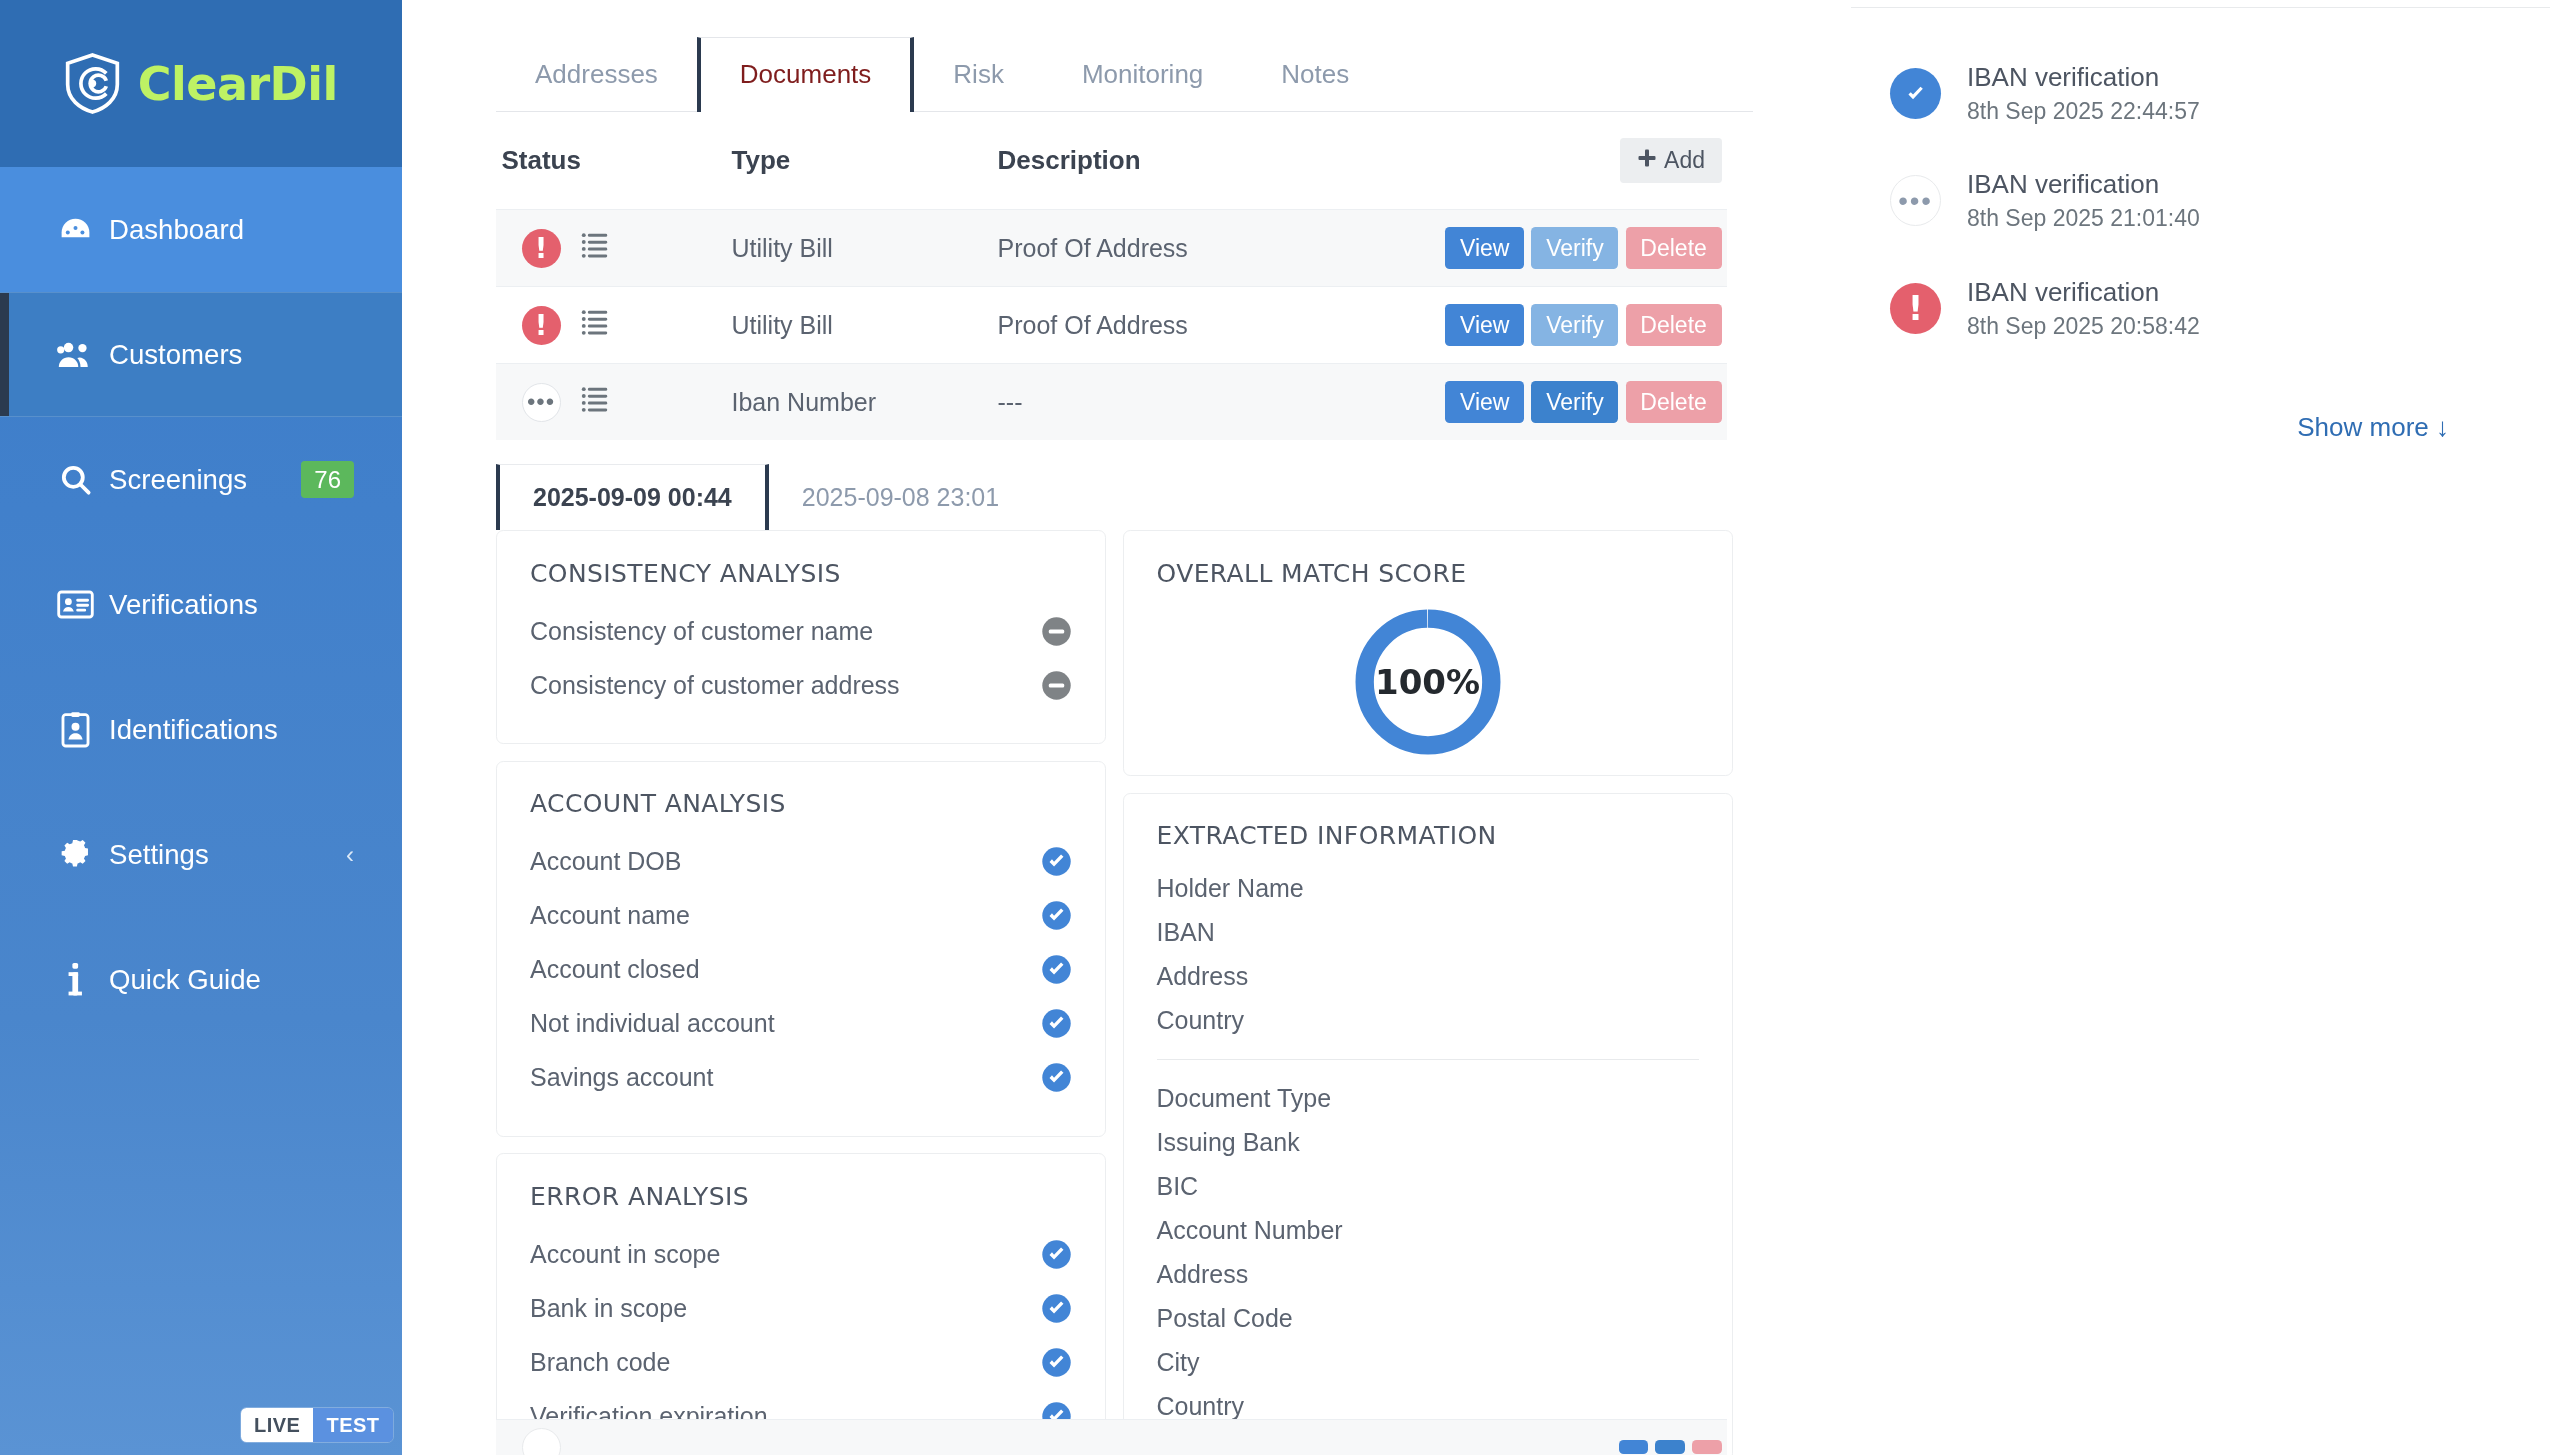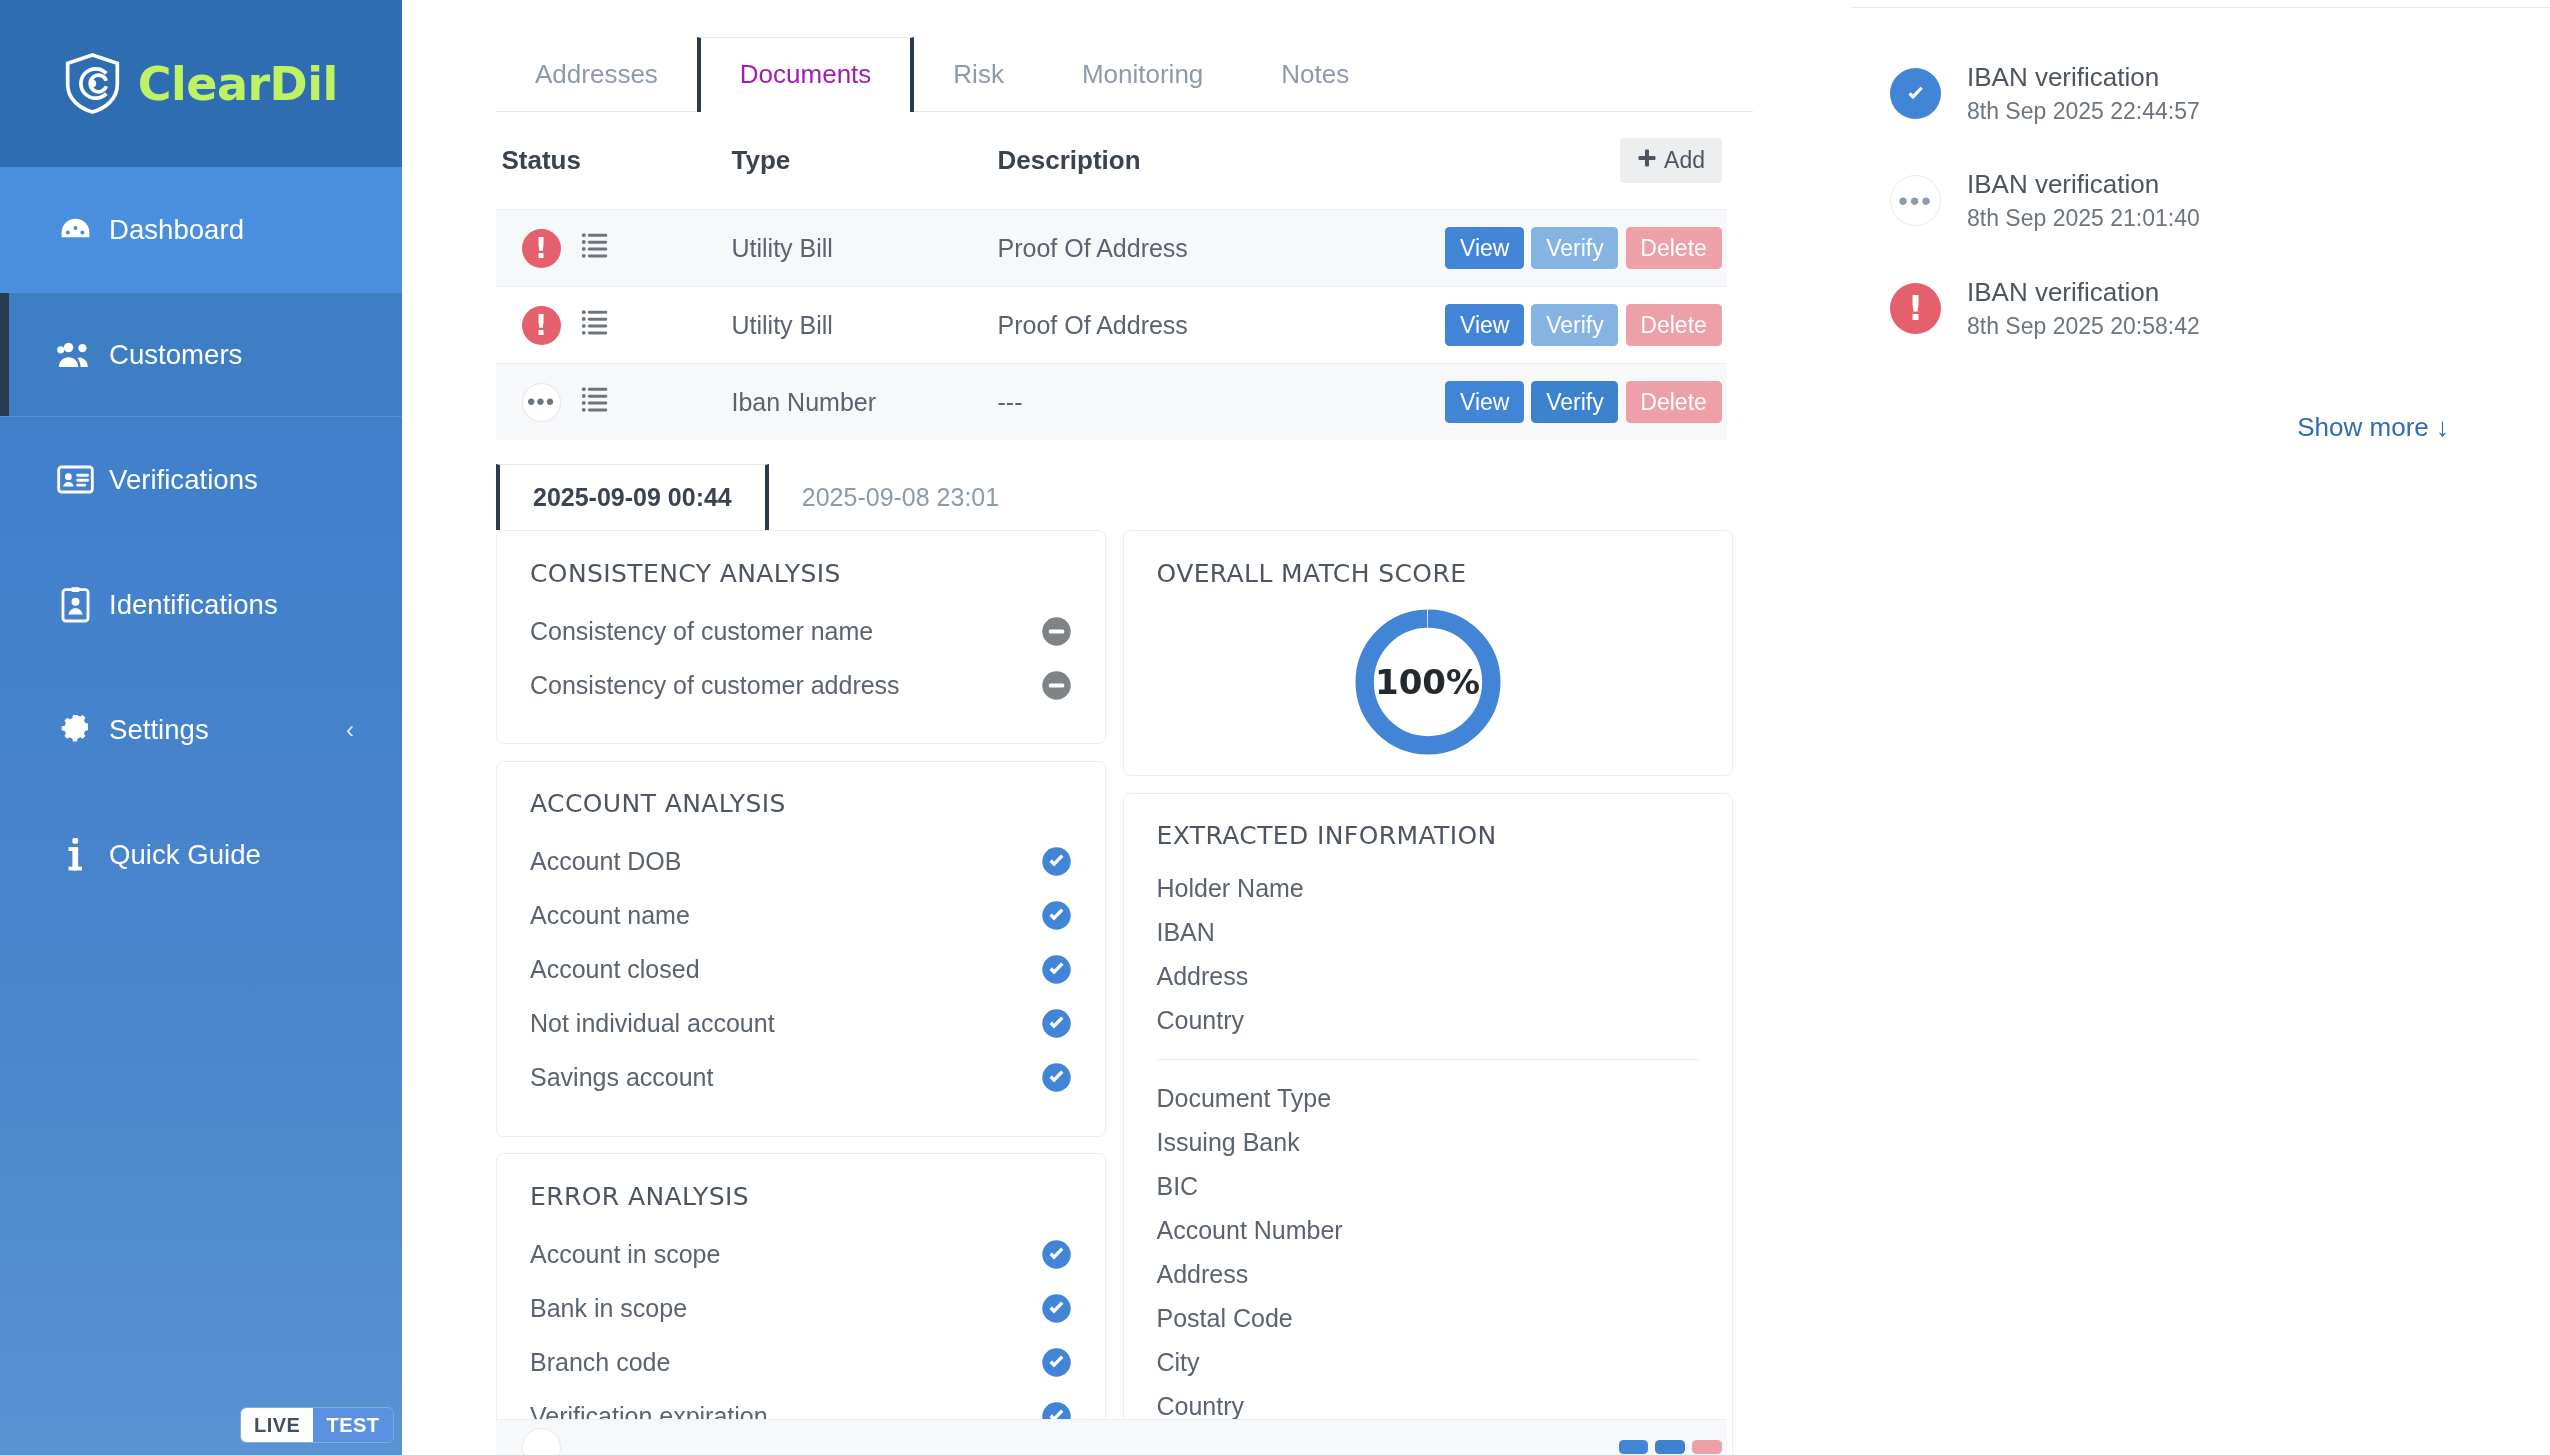--- a/index.html
+++ b/index.html
@@ -62,21 +62,21 @@
   .main { flex:1; position:relative; background:#fff; overflow:hidden; }
   .content-col { position:absolute; left:94px; top:0; width:1257px; }
 
   
   .tabs { display:flex; align-items:flex-end; height:112px; border-bottom:0.9px solid #e4e6ea; }
   .tab {
     padding:0 39px; height:73px; display:flex; align-items:center;
     color:#8d9aac; font-size:26px; cursor:pointer;
   }
   .tab.active {
-    color:#a21caf; background:#fff; font-weight:400;
+    color:#7f1d1d; background:#fff; font-weight:400;
     border-left:4.6px solid #2b3a4f; border-right:4.6px solid #2b3a4f;
     border-top:0.9px solid #e4e6ea;
     height:75px; margin-bottom:-0.9px;
   }
 
   
   .doc-table { width:1231px; }
   .doc-head {
     display:flex; align-items:center; height:97px; padding:0 5.5px;
     font-size:26px; font-weight:700; color:#3b4350;
@@ -218,20 +218,30 @@
             <circle cx="9" cy="5" r="3.4"></circle>
               <circle cx="19" cy="5.4" r="3"></circle>
               <circle cx="3.4" cy="6.6" r="2.6"></circle>
             <path d="M2 19c0-4 3.2-7 7-7s7 3 7 7z"></path>
             <path d="M17 12.2c3.4.3 5.8 3 5.8 6.8h-5.2c0-2.6-.9-4.9-2.3-6.4z"></path>
           </svg>
         </span>
         <span>Customers</span>
       </div>
 
+      <div class="nav-item">
+        <span class="ico">
+          <svg width="35" height="35" viewBox="0 0 24 24" fill="none" stroke="#fff" stroke-width="2.6">
+            <circle cx="10.5" cy="10.5" r="6.5"></circle>
+              <path d="M15.6 15.6 L21 21" stroke-linecap="round"></path>
+          </svg>
+        </span>
+        <span>Screenings</span>
+        <span class="badge-count">76</span>
+      </div>
 
       <div class="nav-item">
         <span class="ico">
           <svg width="37" height="29" viewBox="0 0 26 20" fill="none" stroke="#fff" stroke-width="2">
             <rect x="1.2" y="1.2" width="23.6" height="17.6" rx="2"></rect>
             <circle cx="8" cy="8" r="2.4" fill="#fff" stroke="none"></circle>
             <path d="M4.2 15c.6-2.2 2.1-3.2 3.8-3.2S11.2 12.8 11.8 15z" fill="#fff" stroke="none"></path>
             <path d="M14.5 7h7M14.5 10.5h7M14.5 14h5" stroke-linecap="round"></path>
           </svg>
         </span>

